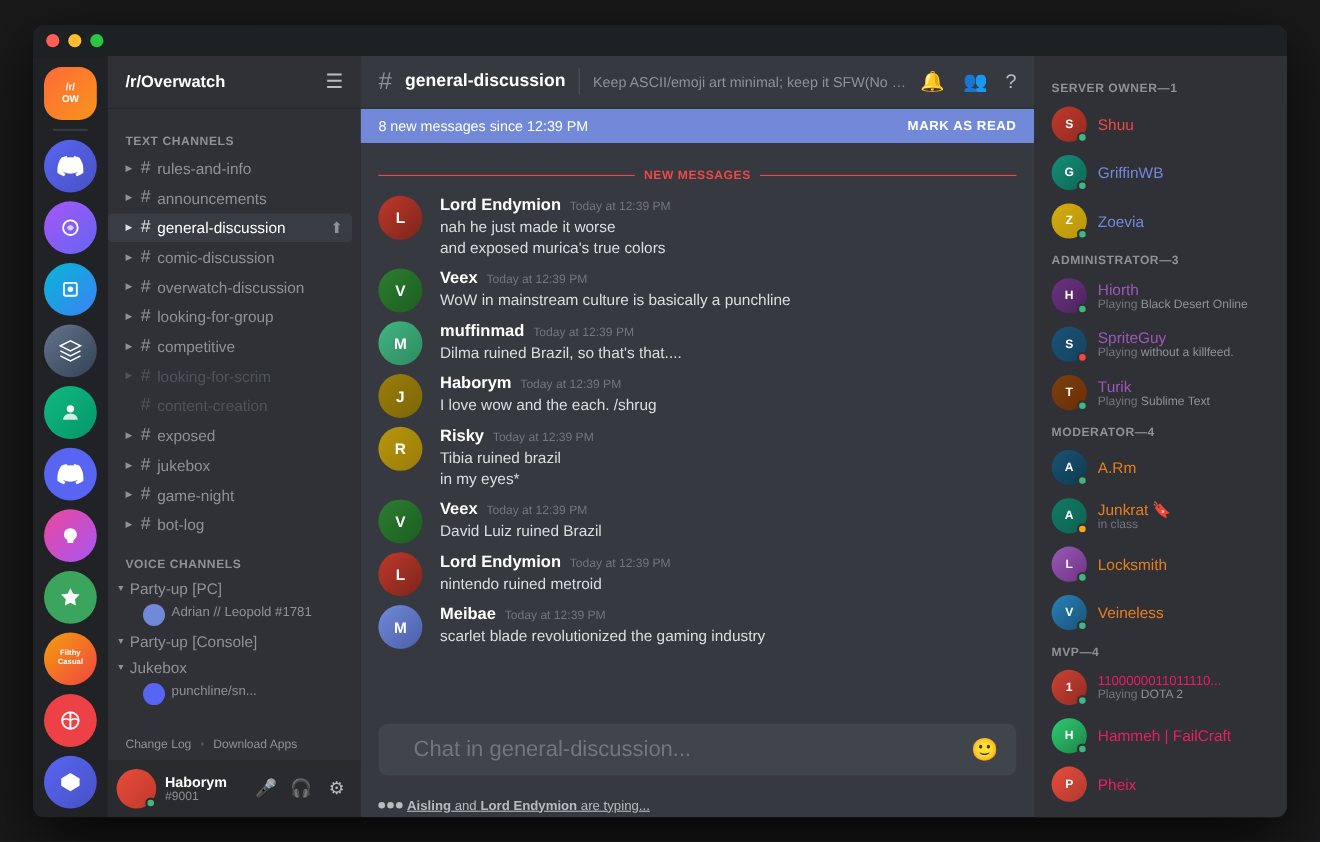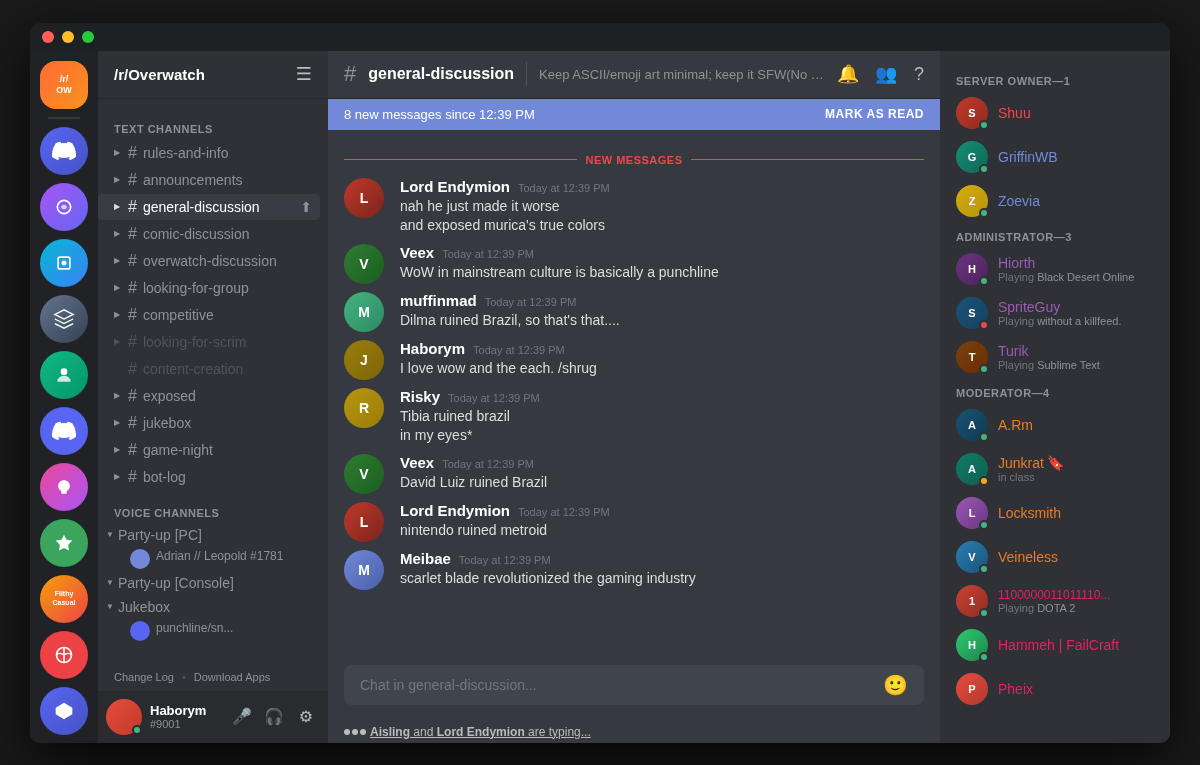--- a/index.html
+++ b/index.html
@@ -295,22 +295,23 @@
       align-items: center;
       padding: 0 16px;
       gap: 12px;
     }
     .chat-input {
       flex: 1;
       background: transparent;
       border: none;
       outline: none;
       color: #dcddde;
-      font-size: 14px;
+      font-size: 20px;
       padding: 12px 0;
+      margin-left: 16px;
     }
     .chat-input::placeholder { color: #72767d; }
     .chat-input-icon { color: #b9bbbe; font-size: 20px; cursor: pointer; }
     .typing-indicator {
       padding: 4px 16px;
       font-size: 12px;
       color: #b9bbbe;
       display: flex;
       align-items: center;
       gap: 4px;
@@ -864,20 +865,21 @@
       <div class="member-item">
         <div class="mav" style="background:linear-gradient(135deg,#2980b9,#1a5276);">
           V
           <div class="member-status-dot status-online"></div>
         </div>
         <div class="member-info">
           <div class="member-name moderator-color">Veineless</div>
         </div>
       </div>
 
+      <div class="members-section-title">MVP—4</div>
       <div class="member-item">
         <div class="mav" style="background:linear-gradient(135deg,#cb4335,#922b21);">
           1
           <div class="member-status-dot status-online"></div>
         </div>
         <div class="member-info">
           <div class="member-name mvp-color" style="font-size:12px;">1100000011011110...</div>
           <div class="member-subtext">Playing <span>DOTA 2</span></div>
         </div>
       </div>

